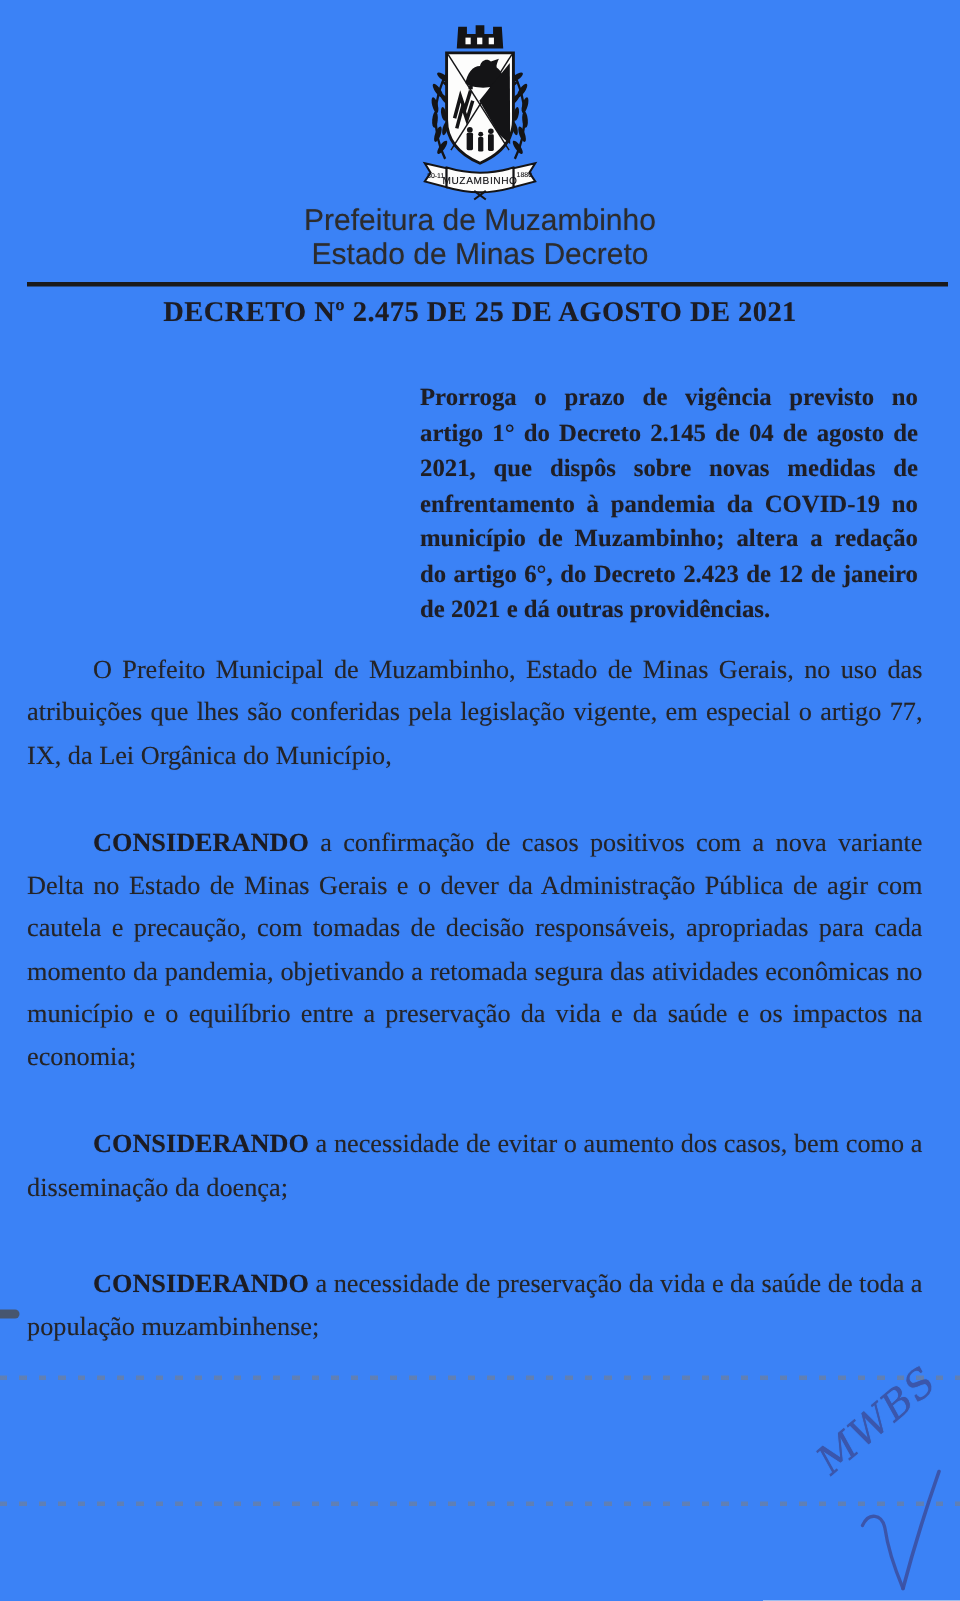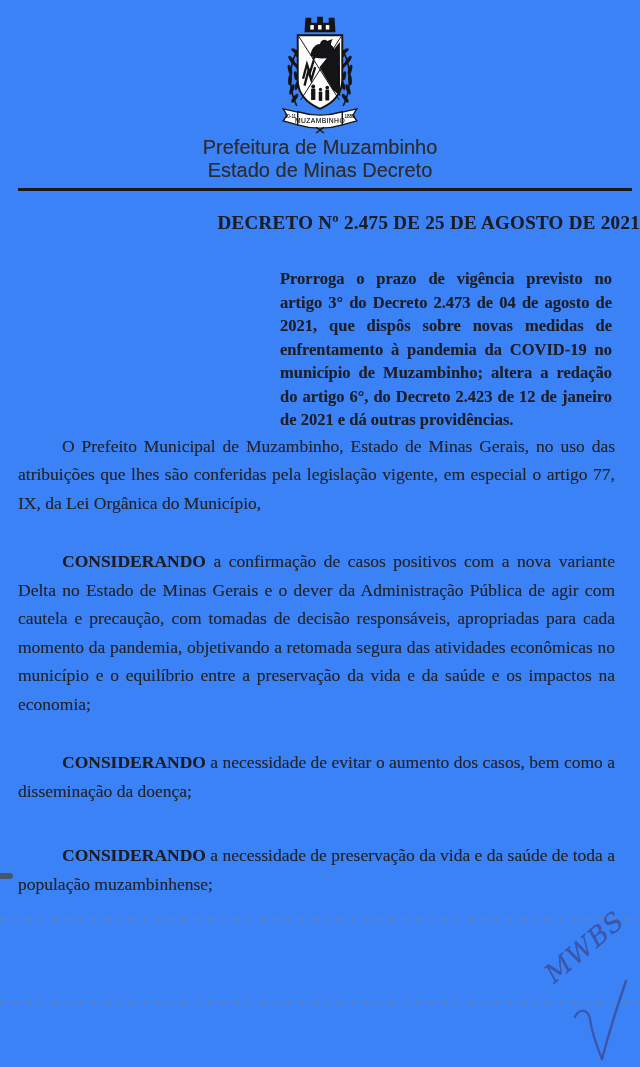--- a/index.html
+++ b/index.html
@@ -20,39 +20,39 @@
     font-size:20px;line-height:23px;
     text-align:center;color:#2c2c2e;
     text-shadow:0 0 .6px rgba(44,44,46,.5);
   }
   .rule{
     border:none;border-top:3px solid #1a1a1c;
     margin:6px 8px 0 18px;
   }
   
   .decree-title{
-    margin:21px 0 0 0;
-    text-align:right;
+    margin:7px 0 0 0;
+    text-align:center;
     font-size:19px;font-weight:bold;
     letter-spacing:.3px;color:#1c1c24;
   }
   .summary{
     margin:33px 28px 0 280px;
     font-size:16.5px;font-weight:bold;
     line-height:23.5px;
     text-align:justify;
     color:#1e1e26;
   }
   .para{
     margin:30px 25px 0 18px;
     font-size:17.5px;line-height:28.5px;
     text-align:justify;
     text-indent:44px;
   }
-  .para.preamble{margin-top:0;}
+  .para.preamble{margin-top:14px;}
   .para.c3{margin-top:36px;}
   .para b{color:#1c1c24;}
   .enacting{
     margin:12px 25px 0 18px;
     font-size:17.5px;line-height:28px;
     font-weight:bold;text-indent:44px;color:#1c1c24;
   }
   
   .fold-line{
     height:3px;
@@ -144,21 +144,21 @@
       <text x="75.5" y="109.5" font-family="Liberation Sans, sans-serif" font-size="4.8" text-anchor="middle" fill="#141416" stroke="none">1880</text>
     </g>
   </svg>
 
   <div class="org-head">Prefeitura de Muzambinho</div>
   <div class="org-head">Estado de Minas Decreto</div>
   <hr class="rule">
 
   <h1 class="decree-title">DECRETO Nº 2.475 DE 25 DE AGOSTO DE 2021</h1>
 
-  <div class="summary">Prorroga o prazo de vigência previsto no artigo 3° do Decreto 2.473 de 04 de agosto de 2021, que dispôs sobre novas medidas de enfrentamento à pandemia da COVID-19 no município de Muzambinho; altera a redação do artigo 6°, do Decreto 2.423 de 12 de janeiro de 2021 e dá outras providências.</div>
+  <div class="summary">Prorroga o prazo de vigência previsto no artigo 1° do Decreto 2.145 de 04 de agosto de 2021, que dispôs sobre novas medidas de enfrentamento à pandemia da COVID-19 no município de Muzambinho; altera a redação do artigo 6°, do Decreto 2.423 de 12 de janeiro de 2021 e dá outras providências.</div>
 
   <p class="para preamble">O Prefeito Municipal de Muzambinho, Estado de Minas Gerais, no uso das atribuições que lhes são conferidas pela legislação vigente, em especial o artigo 77, IX, da Lei Orgânica do Município,</p>
 
   <p class="para"><b>CONSIDERANDO</b><span> a confirmação de casos positivos com a nova variante Delta no Estado de Minas Gerais e o dever da Administração Pública de agir com cautela e precaução, com tomadas de decisão responsáveis, apropriadas para cada momento da pandemia, objetivando a retomada segura das atividades econômicas no município e o equilíbrio entre a preservação da vida e da saúde e os impactos na economia;</span></p>
 
   <p class="para"><b>CONSIDERANDO</b><span> a necessidade de evitar o aumento dos casos, bem como a disseminação da doença;</span></p>
 
   <p class="para c3"><b>CONSIDERANDO</b><span> a necessidade de preservação da vida e da saúde de toda a população muzambinhense;</span></p>
 
   <div class="fold-line flow"></div>

